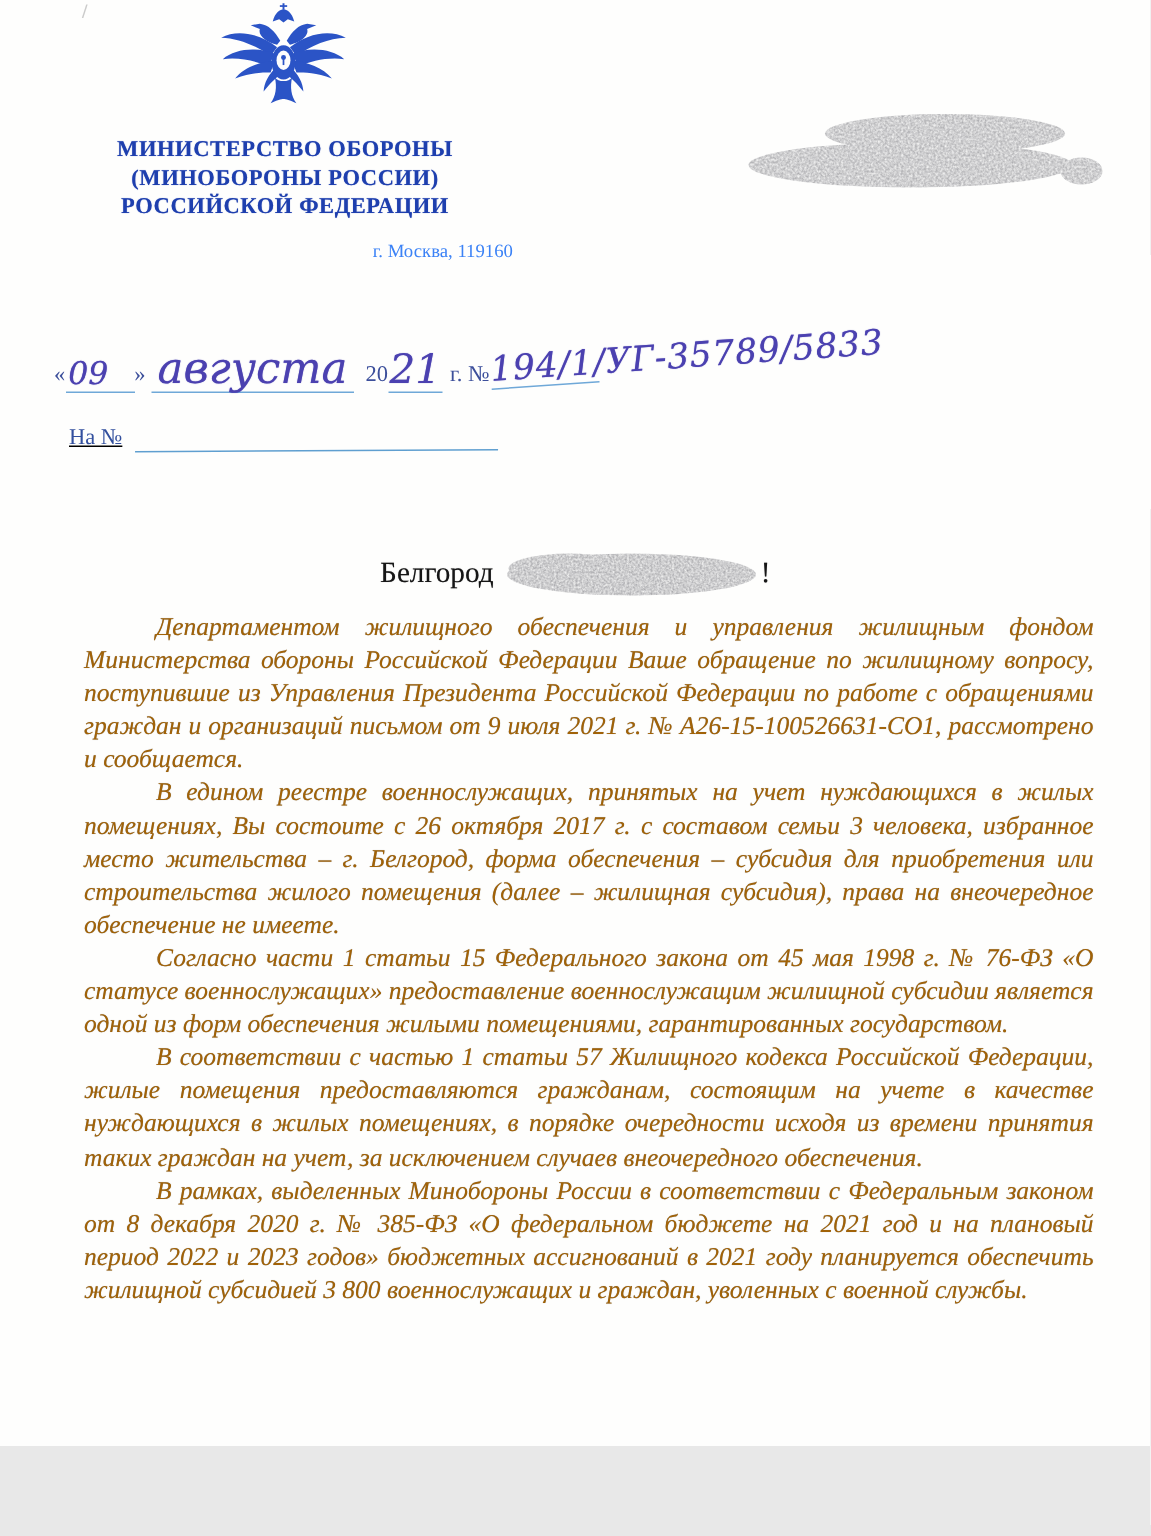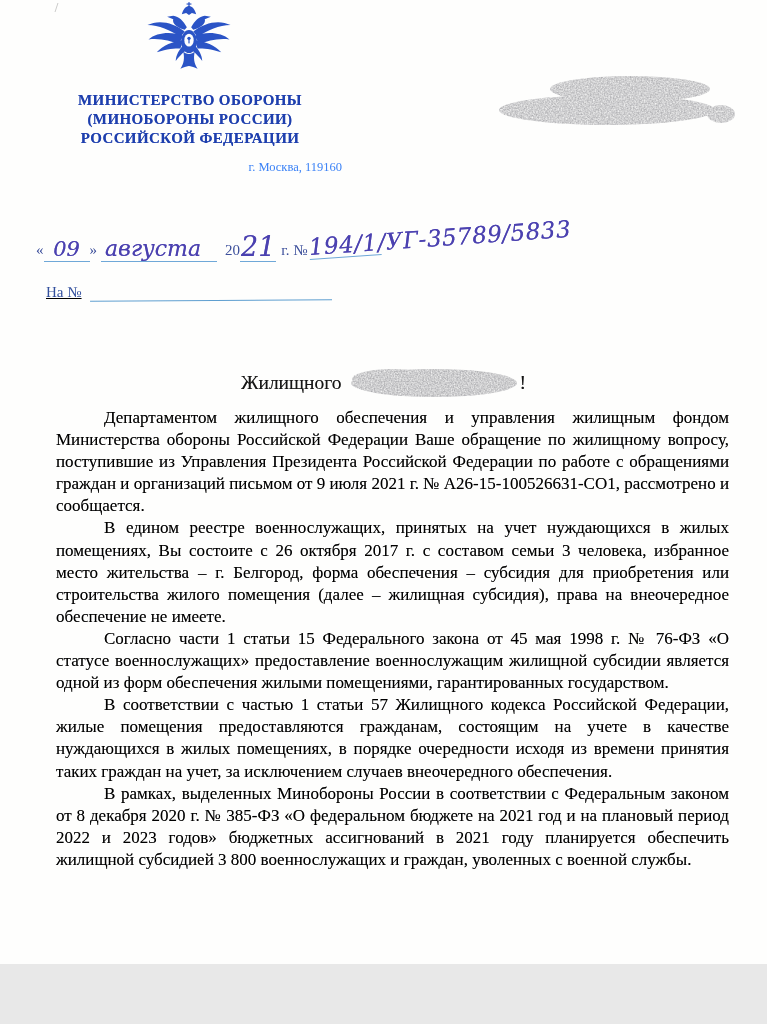--- a/index.html
+++ b/index.html
@@ -61,22 +61,22 @@
     padding-bottom: 3px;
   }
   .hand {
     font-family: "DejaVu Serif", serif;
     font-style: italic;
     color: #4b41b0;
     text-shadow: 0 0 0.6px rgba(75,65,176,0.8);
     line-height: 1;
   }
   .underlined { border-bottom: 1.7px solid #6fa8d8; }
-  .hand-day   { font-size: 21px; min-width: 46px; text-align: center; padding: 0 2px 1px; }
-  .hand-month { font-size: 22px; min-width: 116px; text-align: left; padding: 0 4px 1px; margin-left: 4px; }
+  .hand-day   { font-size: 21px; min-width: 46px; padding: 0 2px 1px; }
+  .hand-month { font-size: 29px; min-width: 116px; text-align: right; padding: 0 4px 1px; margin-left: 4px; }
   .hand-year  { font-size: 27px; min-width: 30px; text-align: center; padding: 0 1px 1px; }
   .printed-20 { margin-left: 8px; }
   .printed-gno { margin-left: 5px; margin-right: 2px; }
   .hand-number {
     font-size: 23px; letter-spacing: 0.5px;
     display: inline-block;
     transform: rotate(-4deg) translateY(-3px);
     transform-origin: left bottom;
     position: relative;
   }
@@ -104,23 +104,24 @@
     display: flex; justify-content: center; align-items: center;
     font-size: 19.5px; color: #161616;
     text-shadow: 0 0 0.5px rgba(0,0,0,0.45);
   }
   .salutation .blob { margin: 0 2px 0 8px; }
 
   
   .body-text {
     position: absolute; left: 56px; top: 407px; width: 673px;
     font-size: 17px; line-height: 22.1px;
-    color: #000000;
+    color: #a16207;
     text-align: justify;
     text-shadow: 0 0 0.5px rgba(0,0,0,0.42);
+    font-style: italic;
   }
   .body-text p { text-indent: 48px; margin: 0; }
 </style>
 </head>
 <body>
 
 <div class="page">
 
   <div class="scan-artifact-topleft"></div>
 
@@ -189,21 +190,21 @@
     <span class="printed printed-gno">г. №</span>
     <span class="hand hand-number">194/1/УГ-35789/5833</span>
   </div>
 
   <div class="na-line">
     <span class="na-label">На №</span>
     <span class="na-blank"></span>
   </div>
 
   <div class="salutation">
-    <span>Жилищного</span>
+    <span>Белгород</span>
     <svg class="blob" width="168" height="32" viewBox="0 0 168 32" aria-hidden="true">
       <defs>
         <filter id="noiseB" x="-10%" y="-10%" width="120%" height="120%">
           <feTurbulence type="fractalNoise" baseFrequency="0.7" numOctaves="2" seed="9" result="t"></feTurbulence>
           <feColorMatrix in="t" type="matrix" values="0 0 0 0 0.26  0 0 0 0 0.26  0 0 0 0 0.28  0 0 0 0.85 0" result="n"></feColorMatrix>
           <feComposite in="n" in2="SourceAlpha" operator="in"></feComposite>
         </filter>
       </defs>
       <g filter="url(#noiseB)" fill="#000">
         <ellipse cx="84" cy="16" rx="83" ry="14"></ellipse>

